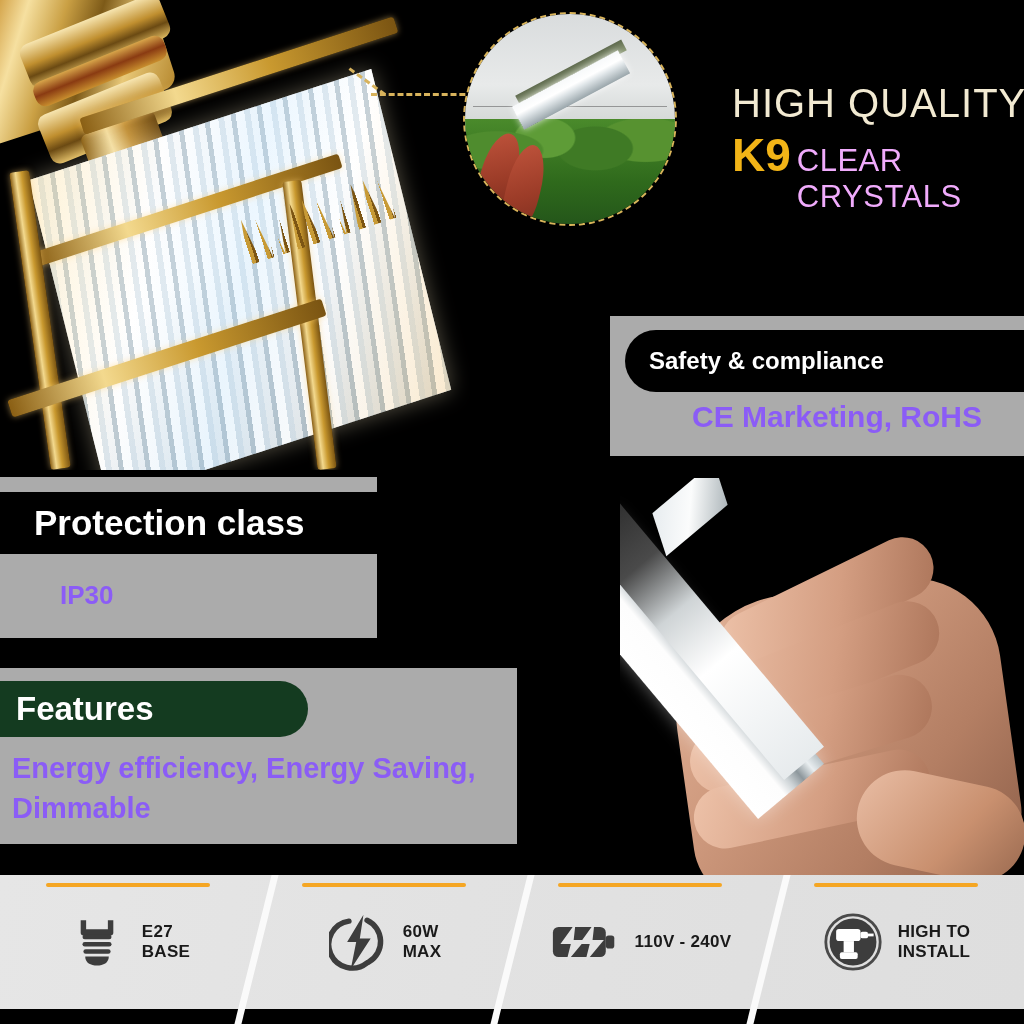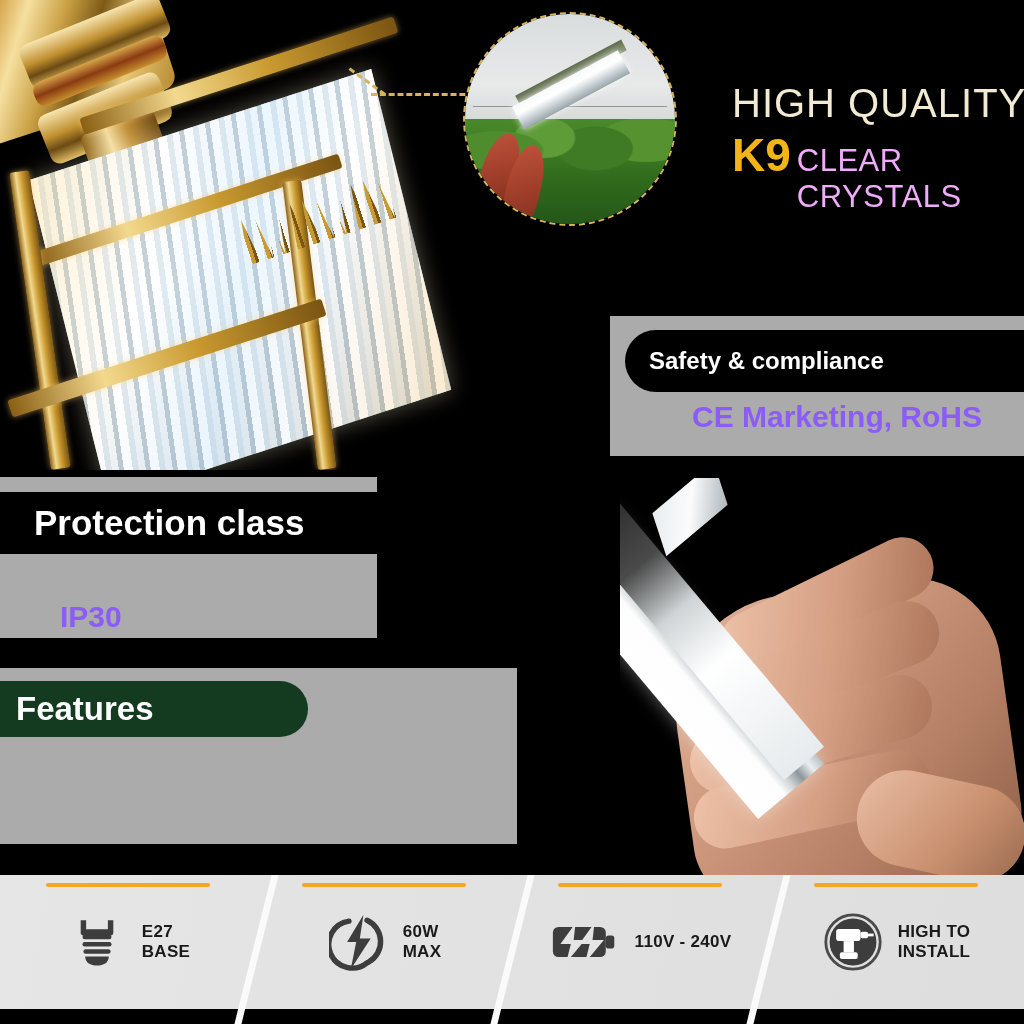--- a/index.html
+++ b/index.html
@@ -108,21 +108,21 @@
   
   #card-safety{left:610px;top:316px;width:414px;height:140px;}
   #pill-safety{left:625px;top:330px;width:410px;height:62px;background:#000;padding-left:24px;}
   #pill-safety span{font-size:24px;}
   #body-safety{left:692px;top:400px;font-size:30px;}
 
   
   #card-protection{left:0px;top:477px;width:377px;height:161px;}
   #pill-protection{left:-46px;top:492px;width:431px;height:62px;background:#000;padding-left:80px;}
   #pill-protection span{font-size:35px;}
-  #body-protection{left:60px;top:580px;font-size:30px;margin-top:20px;}
+  #body-protection{left:60px;top:580px;font-size:26px;}
 
   
   #card-features{left:0px;top:668px;width:517px;height:176px;}
   #pill-features{left:-46px;top:681px;width:292px;height:56px;background:#143b20;padding-left:62px;}
   #pill-features span{font-size:33px;}
   #body-features{left:12px;top:748px;font-size:29px;line-height:40px;white-space:normal;width:530px;}
 
   
   #bottom-bar{position:absolute;left:0;top:875px;width:1024px;height:134px;
     background:linear-gradient(100deg,#e6e6e6,#e2e2e2 45%,#dedede 100%);display:flex;}
@@ -198,20 +198,21 @@
   <div class="spec-card" id="card-protection"></div>
   <div class="spec-pill" id="pill-protection">
     <span>Protection class</span>
   </div>
   <div class="spec-body" id="body-protection">IP30</div>
 
   <div class="spec-card" id="card-features"></div>
   <div class="spec-pill" id="pill-features">
     <span>Features</span>
   </div>
+  <div class="spec-body" id="body-features">Energy efficiency, Energy Saving, Dimmable</div>
 
   <div id="bottom-bar">
 
     <div class="bb-cell">
       <div class="bb-rule"></div>
       <div class="bb-icon">
         <svg viewBox="0 0 64 64" width="58" height="58">
           <path class="ico-dark" d="M14 8 h6 v10 h24 V8 h6 v14 c0 2-2 3-4 3 H18 c-2 0-4-1-4-3z"></path>
           <rect class="ico-dark" x="16" y="24" width="32" height="5" rx="2.5"></rect>
           <rect class="ico-dark" x="16" y="32" width="32" height="5" rx="2.5"></rect>

